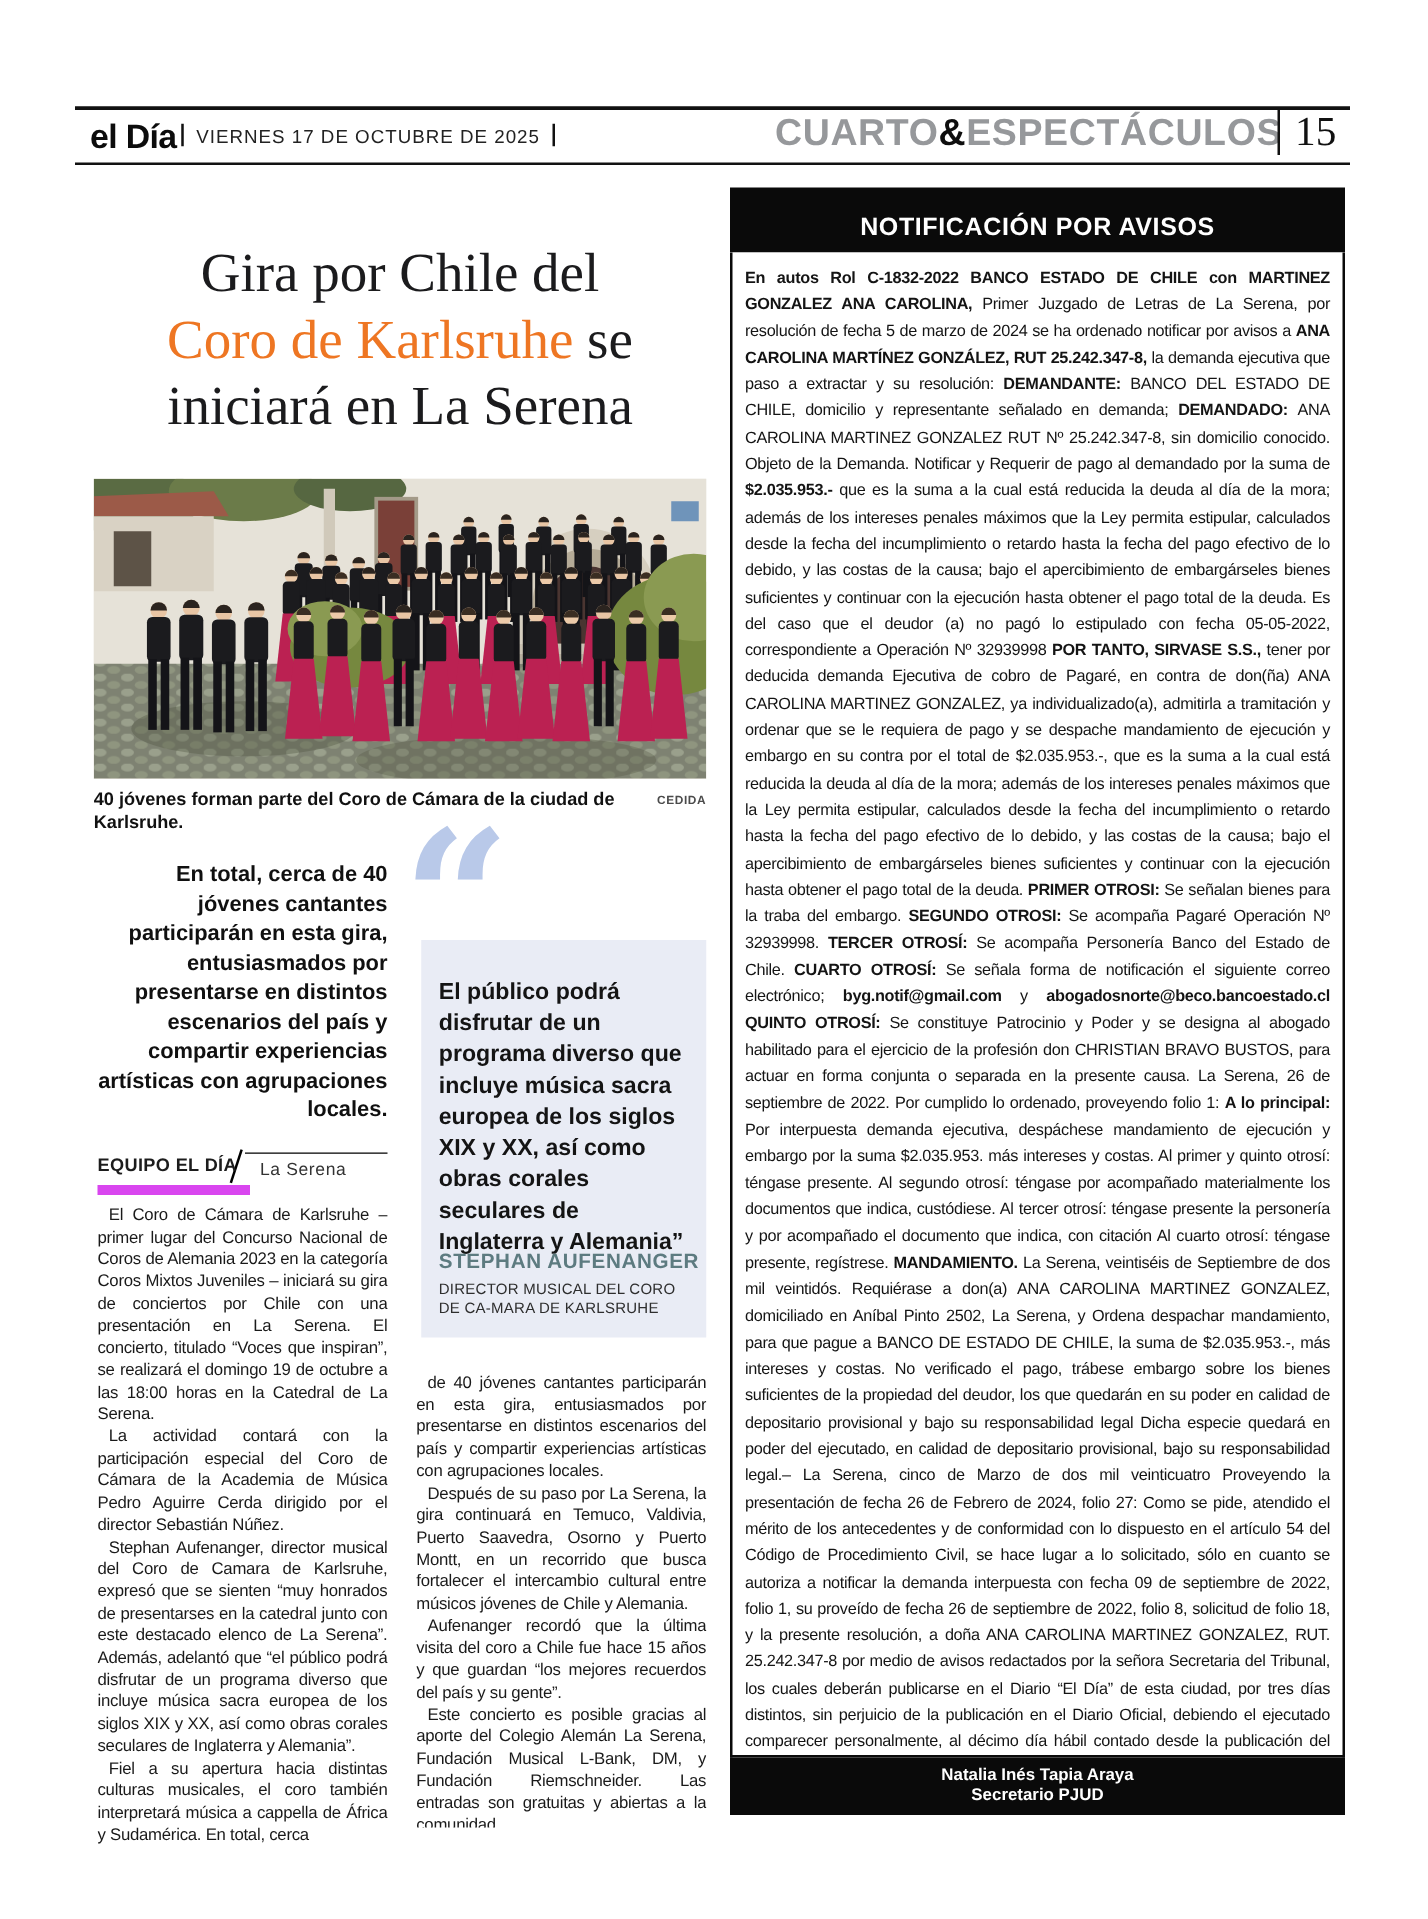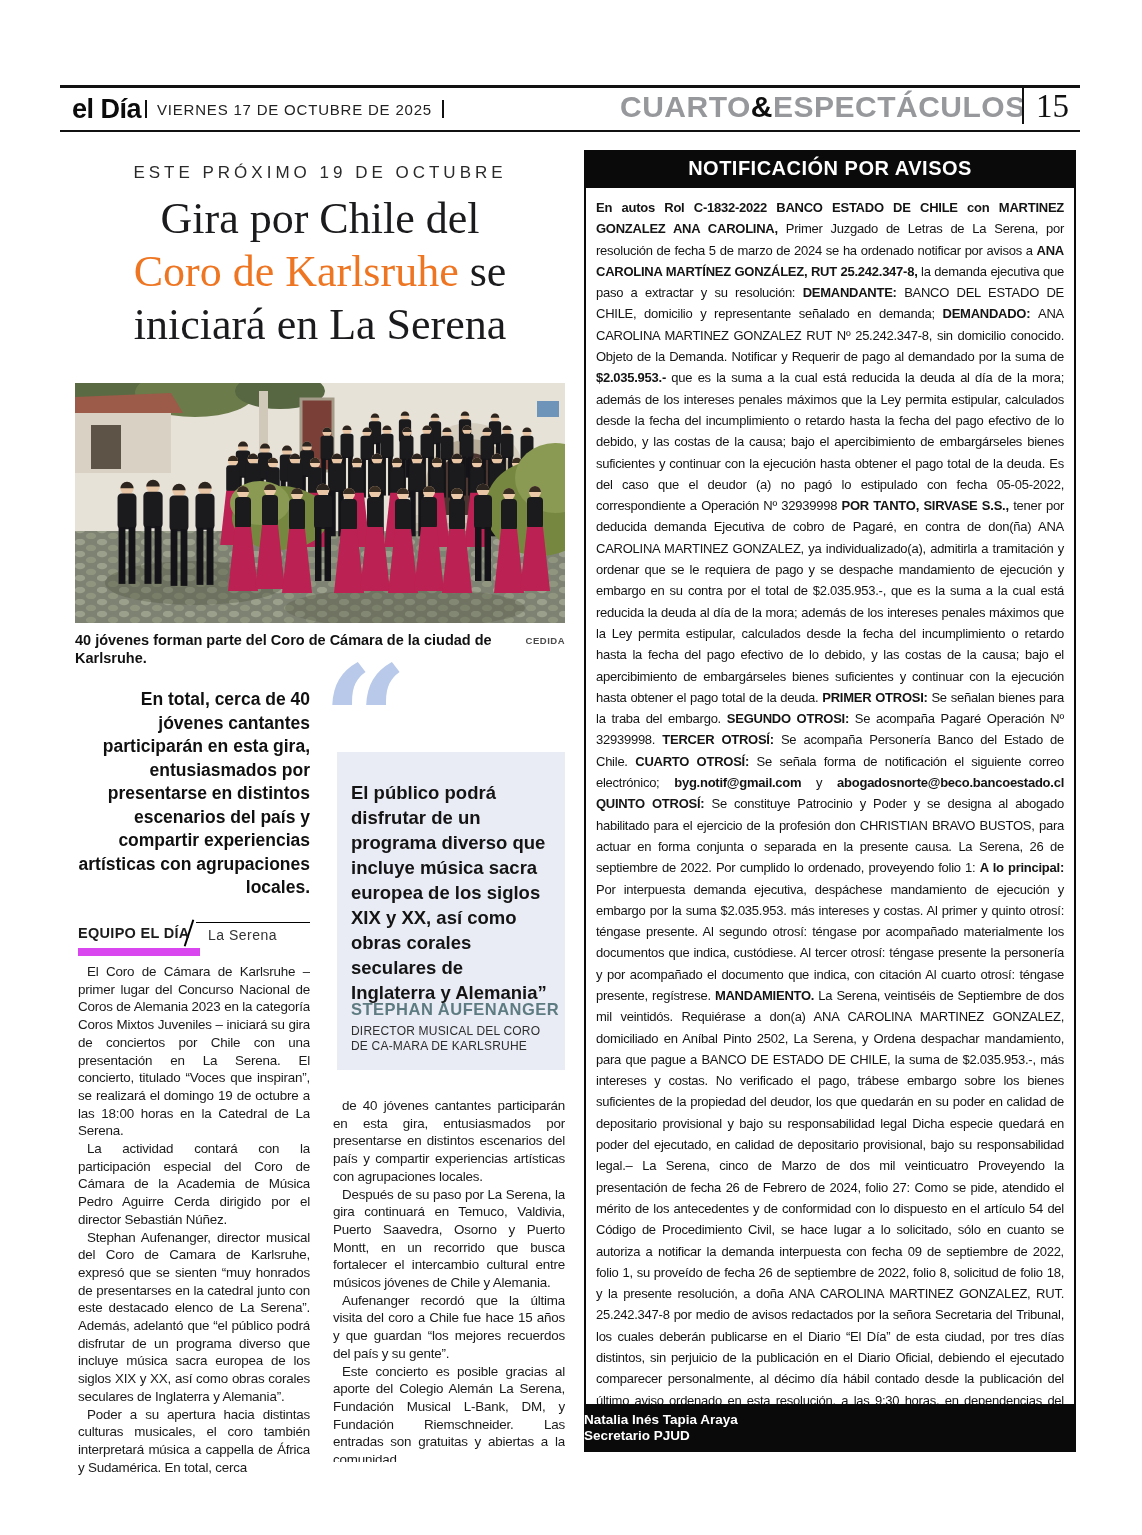--- a/index.html
+++ b/index.html
@@ -40,40 +40,39 @@
   .col2{left:333px;top:1097px;width:232px;height:365px;overflow:hidden;}
   .qmark{position:absolute;left:322px;top:615px;font-family:"DejaVu Serif",serif;font-weight:bold;
          font-size:150px;line-height:210px;color:#b9c9e9;pointer-events:none;}
   .qbox{position:absolute;left:337px;top:752px;width:228px;height:318px;background:#e9ecf5;}
   .qtext{position:absolute;left:14px;top:28px;width:200px;font-size:18.5px;font-weight:bold;line-height:25px;color:#141414;}
   .qauthor{position:absolute;left:14px;top:248px;font-size:16.5px;font-weight:bold;letter-spacing:.5px;color:#5d7b80;text-align:right;}
   .qrole{position:absolute;left:14px;top:272px;width:200px;font-size:12px;line-height:15px;letter-spacing:.2px;color:#2e2e2e;}
   
   .notice{position:absolute;left:584px;top:150px;width:492px;height:1302px;display:flex;flex-direction:column;}
   .notice-title{background:#0a0a0a;color:#fff;text-align:center;font-size:20px;font-weight:bold;
-                letter-spacing:.5px;padding:7px 0 8px;}
+                letter-spacing:.5px;padding:21px 0 8px;}
   .notice-bodybox{flex:1;border:2px solid #0a0a0a;border-top:none;overflow:hidden;background:#fff;}
   .notice-body{padding:9px 10px;font-size:13px;line-height:21.3px;letter-spacing:-.25px;text-align:justify;color:#141414;}
-  .notice-sign{background:#0a0a0a;color:#fff;text-align:left;font-size:13.5px;font-weight:bold;
+  .notice-sign{background:#0a0a0a;color:#fff;text-align:center;font-size:13.5px;font-weight:bold;
                line-height:15.5px;padding:6px 0 9px;}
 </style>
 </head>
 <body>
 
 <div class="page">
 
   <div class="rule" style="left:60px;top:85px;width:1020px;height:3px;"></div>
   <div class="rule" style="left:60px;top:130px;width:1020px;height:2px;"></div>
 
   <div class="masthead">el Día</div>
   <div class="hdr-date"><span class="hdr-bar"></span><span>VIERNES 17 DE OCTUBRE DE 2025</span><span class="hdr-bar"></span></div>
   <div class="section-title"><span>CUARTO</span><span class="amp">&amp;</span><span>ESPECTÁCULOS</span></div>
   <div class="pageno">15</div>
 
-  <div class="kicker">ESTE PRÓXIMO 19 DE OCTUBRE</div>
   <div class="headline">
     <span>Gira por Chile del</span><br>
     <span class="hl">Coro de Karlsruhe</span><span> se</span><br>
     <span>iniciará en La Serena</span>
   </div>
 
   <div class="photo">
     <svg width="490" height="240" viewBox="0 0 490 240" xmlns="http://www.w3.org/2000/svg">
       <defs>
         <g id="pm">
@@ -183,21 +182,21 @@
     <div class="byline-top"></div>
     <div class="byline-slash"></div>
     <span class="byline-author">EQUIPO EL DÍA</span>
     <span class="byline-loc">La Serena</span>
   </div>
 
   <div class="bodycol col1">
       <p>El Coro de Cámara de Karlsruhe – primer lugar del Concurso Nacional de Coros de Alemania 2023 en la categoría Coros Mixtos Juveniles – iniciará su gira de conciertos por Chile con una presentación en La Serena. El concierto, titulado “Voces que inspiran”, se realizará el domingo 19 de octubre a las 18:00 horas en la Catedral de La Serena.</p>
       <p>La actividad contará con la participación especial del Coro de Cámara de la Academia de Música Pedro Aguirre Cerda dirigido por el director Sebastián Núñez.</p>
       <p>Stephan Aufenanger, director musical del Coro de Camara de Karlsruhe, expresó que se sienten “muy honrados de presentarses en la catedral junto con este destacado elenco de La Serena”. Además, adelantó que “el público podrá disfrutar de un programa diverso que incluye música sacra europea de los siglos XIX y XX, así como obras corales seculares de Inglaterra y Alemania”.</p>
-      <p>Poder a su apertura hacia distintas culturas musicales, el coro también interpretará música a cappella de África y Sudamérica. En total, cerca</p>
+      <p>Fiel a su apertura hacia distintas culturas musicales, el coro también interpretará música a cappella de África y Sudamérica. En total, cerca</p>
     </div>
 
   <div class="qmark">“</div>
   <div class="qbox">
     <div class="qtext">El público podrá disfrutar de un programa diverso que incluye música sacra europea de los siglos XIX y XX, así como obras corales seculares de Inglaterra y Alemania”</div>
     <div class="qauthor">STEPHAN AUFENANGER</div>
     <div class="qrole">DIRECTOR MUSICAL DEL CORO DE CA-MARA DE KARLSRUHE</div>
   </div>
   <div class="bodycol col2">
       <p>de 40 jóvenes cantantes participarán en esta gira, entusiasmados por presentarse en distintos escenarios del país y compartir experiencias artísticas con agrupaciones locales.</p>

